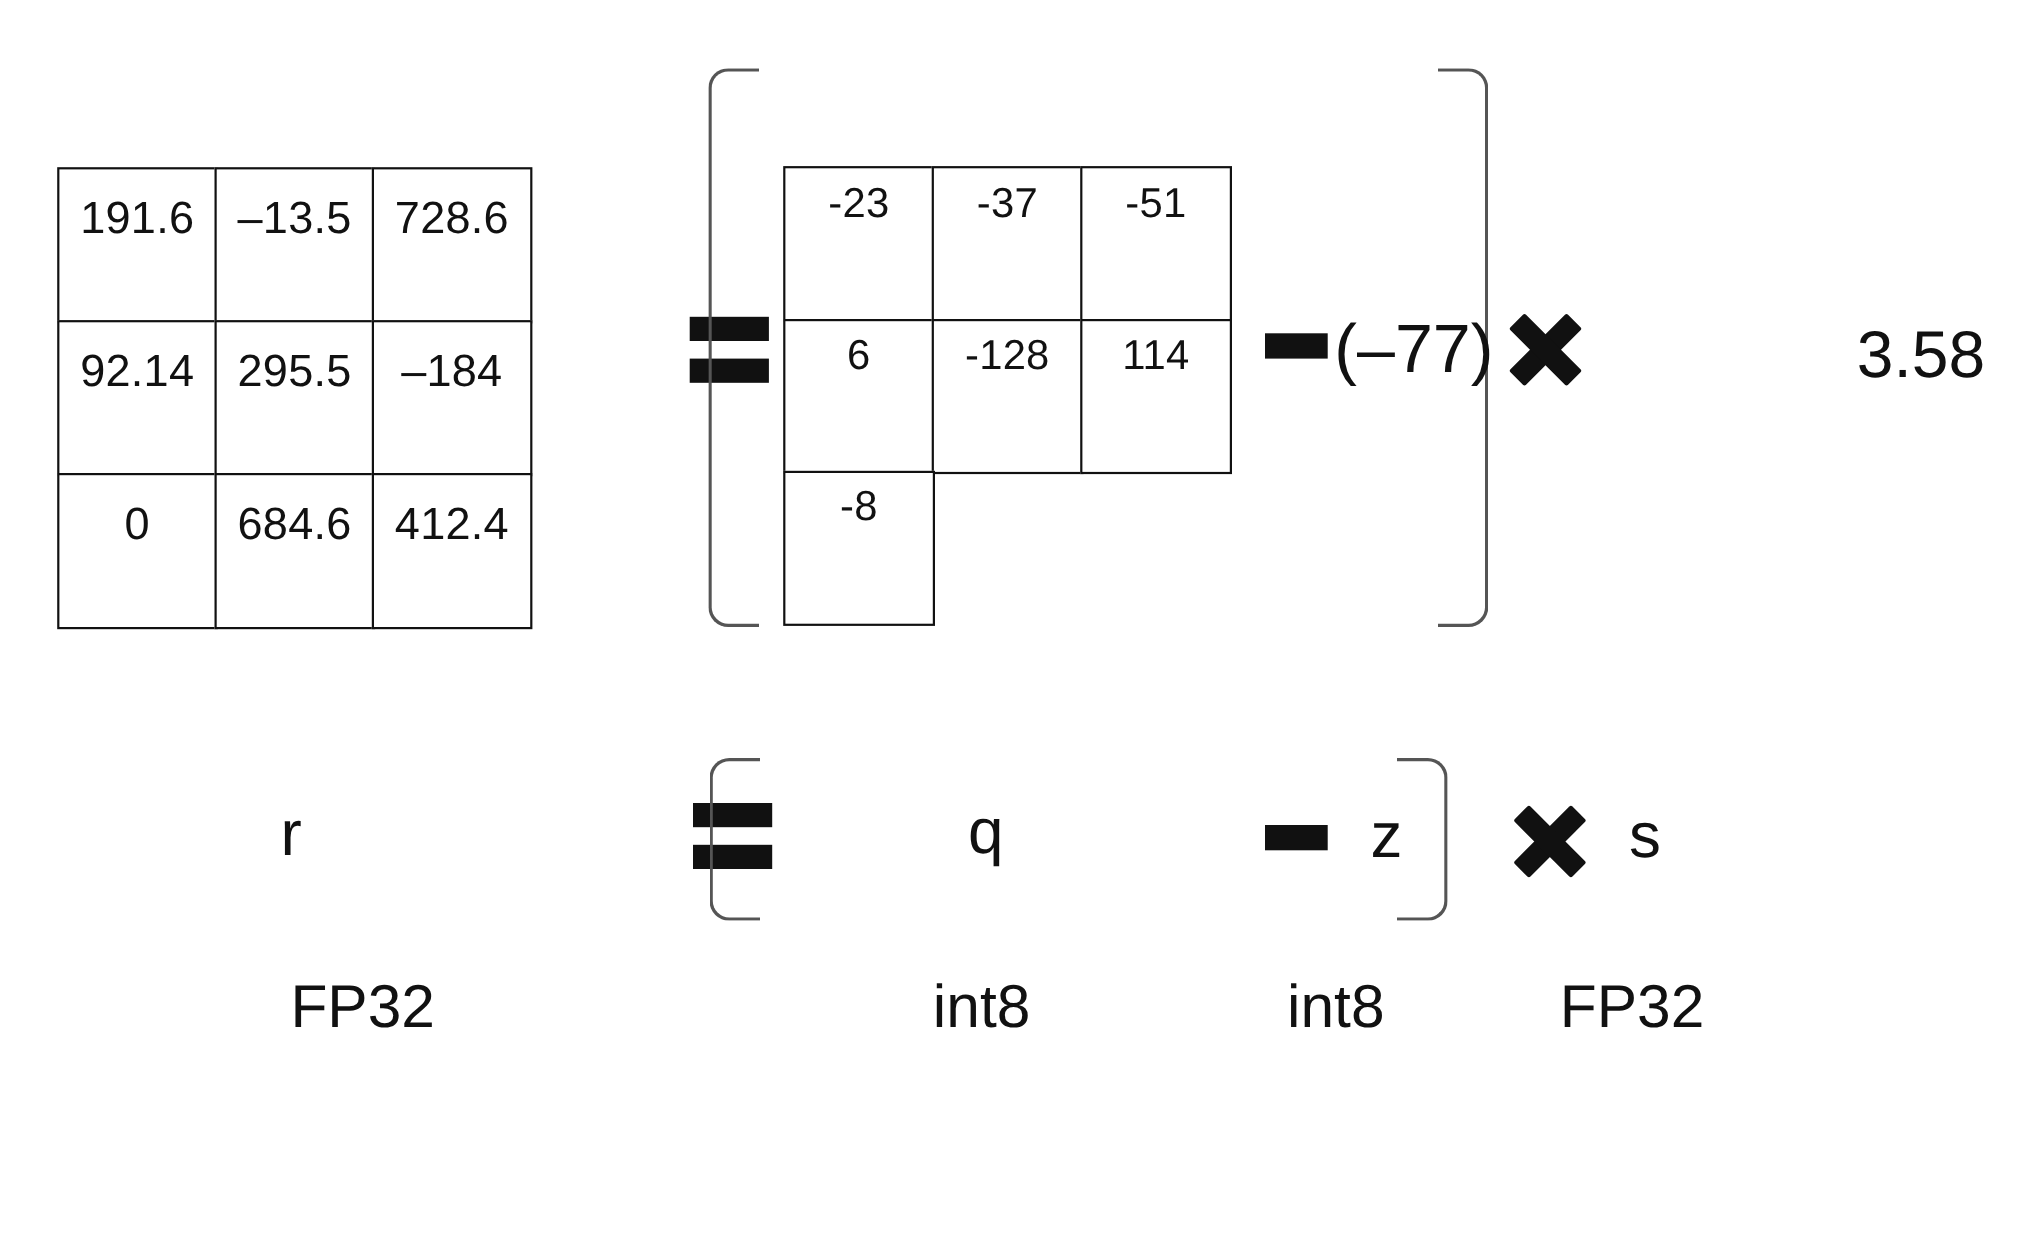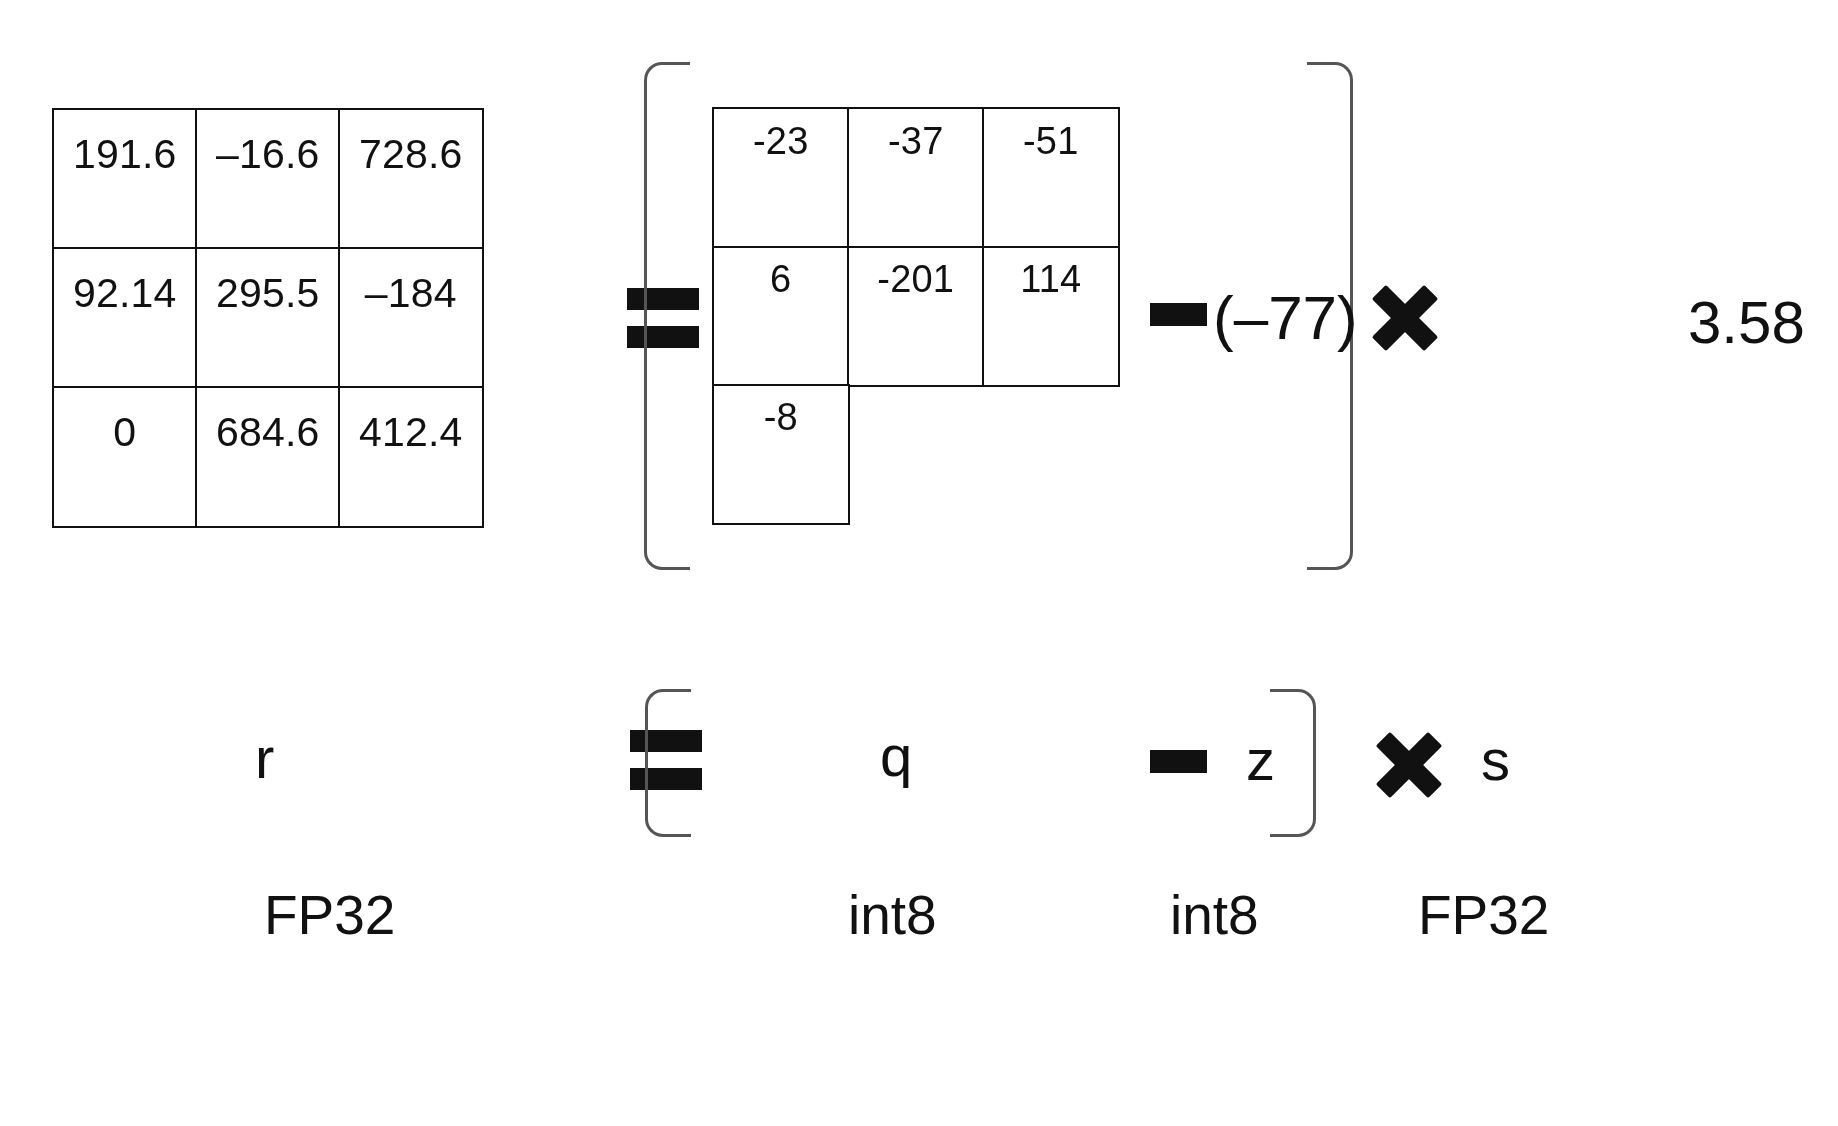--- a/index.html
+++ b/index.html
@@ -19,20 +19,21 @@
   .stage {
     position: absolute;
     inset: 0;
   }
 
   
   .matrix {
     position: absolute;
     display: grid;
     border-collapse: collapse;
+    margin-top: 44px;
   }
   .matrix .cell {
     box-sizing: border-box;
     border: 2.5px solid #111111;
     margin-right: -2.5px;
     margin-bottom: -2.5px;
     display: flex;
     align-items: center;
     justify-content: center;
     font-weight: 400;
@@ -137,41 +138,41 @@
     font-size: 55px;
   }
 </style>
 </head>
 <body>
 
 <div class="stage">
 
   <div class="matrix" id="matrix-r">
     <div class="cell">191.6</div>
-    <div class="cell">–16.6</div>
+    <div class="cell">–13.5</div>
     <div class="cell">728.6</div>
     <div class="cell">92.14</div>
     <div class="cell">295.5</div>
     <div class="cell">–184</div>
     <div class="cell">0</div>
     <div class="cell">684.6</div>
     <div class="cell">412.4</div>
   </div>
 
   <div class="eq" style="left:627px; top:288px;"></div>
 
   <div class="bracket left" style="left:644px; top:62px; height:508px;"></div>
   <div class="bracket right" style="left:1307px; top:62px; height:508px;"></div>
 
   <div class="matrix" id="matrix-q">
     <div class="cell">-23</div>
     <div class="cell">-37</div>
     <div class="cell">-51</div>
     <div class="cell">6</div>
-    <div class="cell">-201</div>
+    <div class="cell">-128</div>
     <div class="cell">114</div>
     <div class="cell">-8</div>
   </div>
 
   <div class="minus" style="left:1150px; top:303px;"></div>
 
   <div class="txt zero-point" style="left:1213px; top:282px;">(–77)</div>
 
   <div class="times" style="left:1374px; top:287px;"></div>
 

